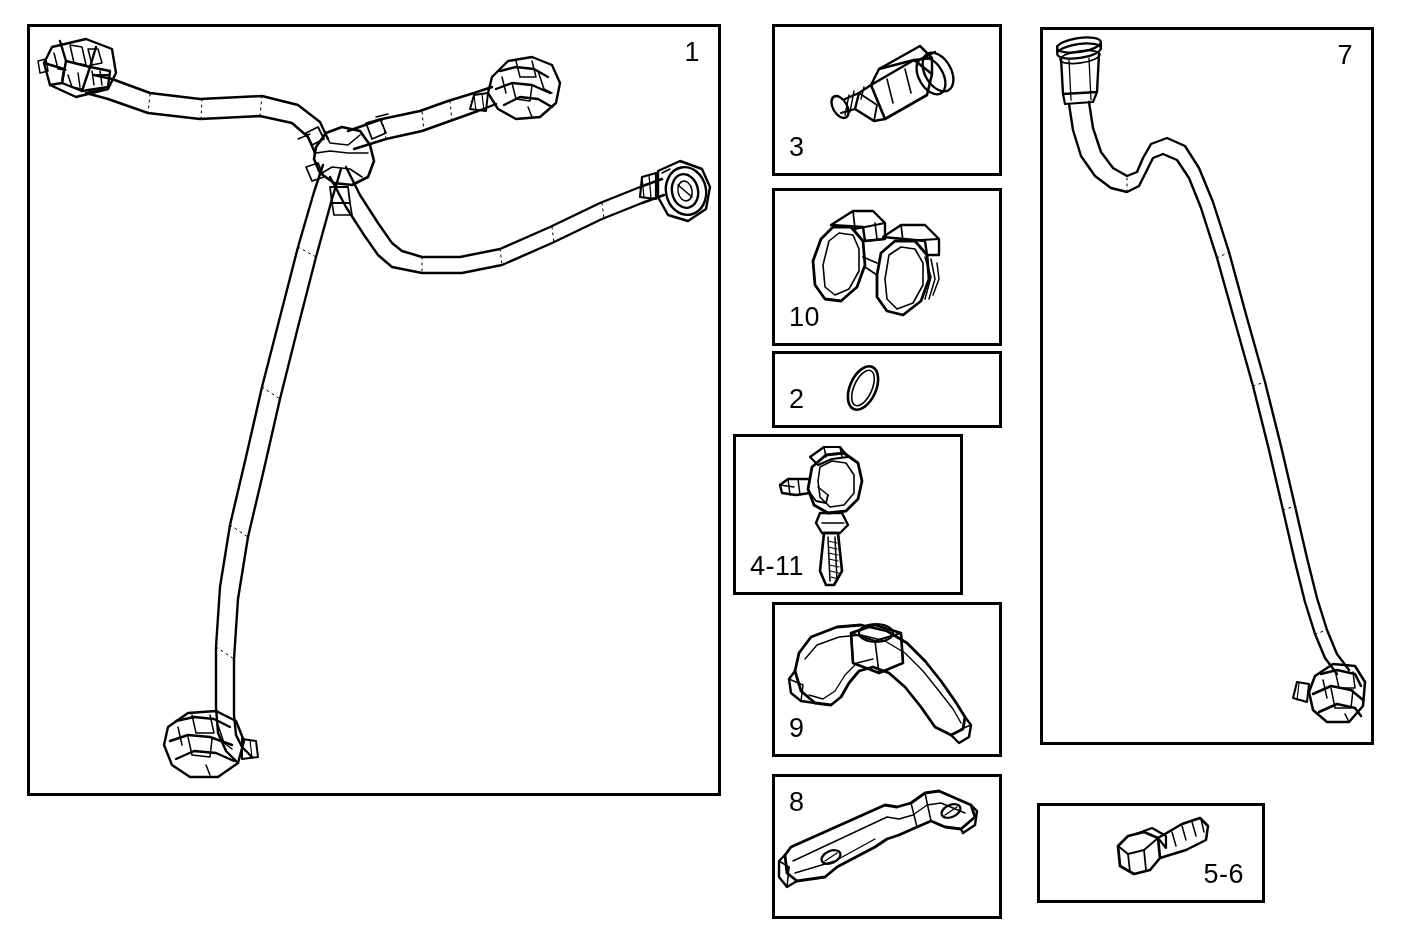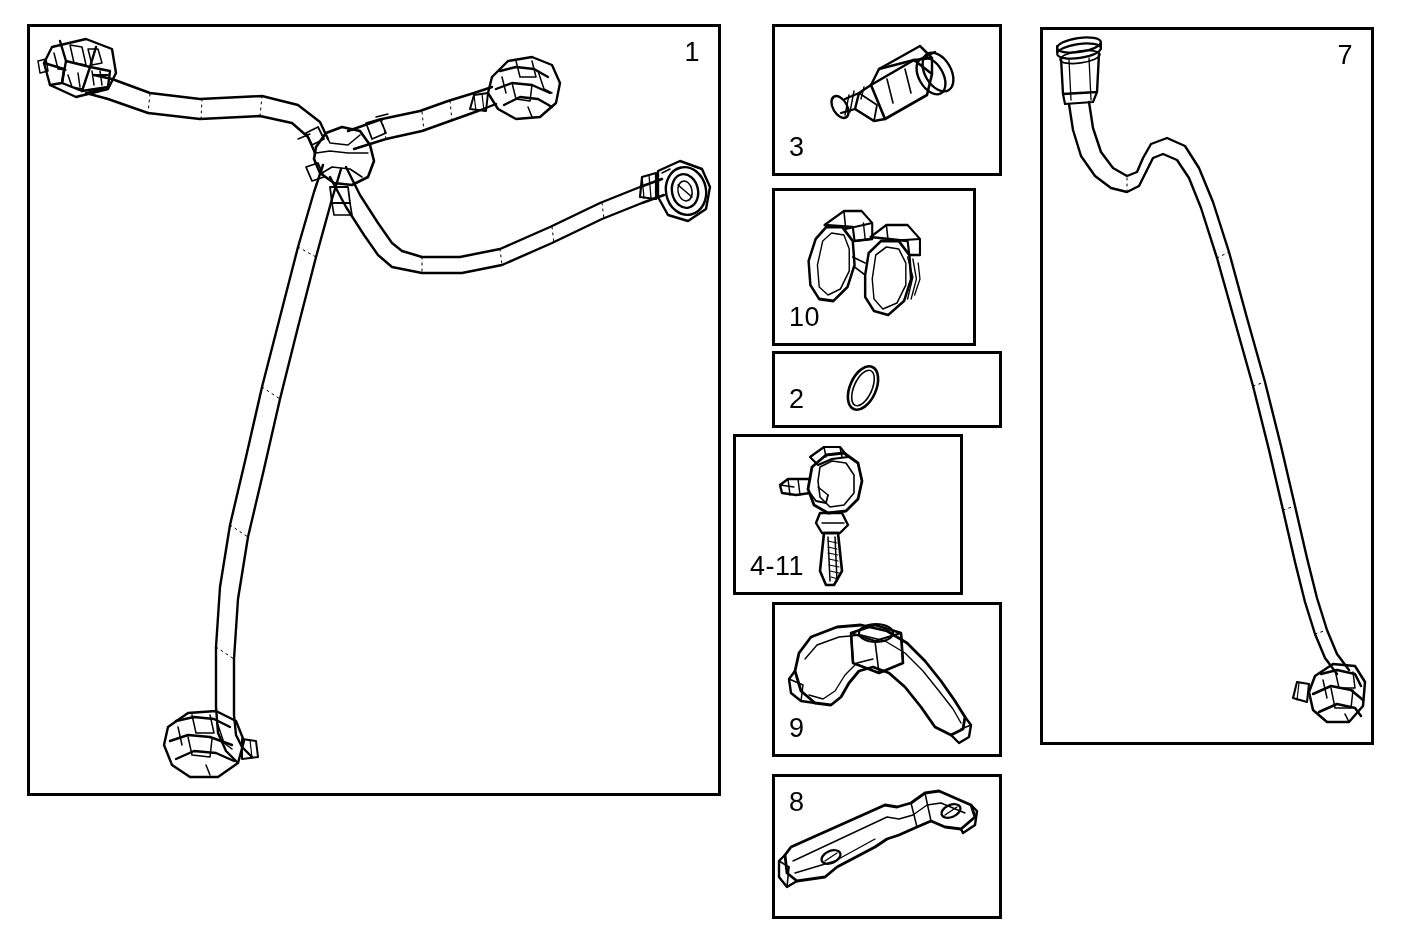--- a/index.html
+++ b/index.html
@@ -195,21 +195,21 @@
           <ellipse cx="65" cy="80" rx="7" ry="12" transform="rotate(-30 65 80)" stroke-width="2.4"></ellipse>
           <path d="M74,68 L70,88" stroke-width="1.4"></path>
           <path d="M79,64 L75,85" stroke-width="1.4"></path>
           <path d="M89,60 L86,72" stroke-width="1.4"></path>
         </g>
       </svg>
     </div>
     <div class="panel-label lbl-bl">3</div>
   </div>
 
-  <div class="panel" style="left:772px; top:188px; width:204px; height:158px;">
+  <div class="panel" style="left:772px; top:188px; width:230px; height:158px;">
     <div class="art">
       <svg viewBox="0 0 224 152" preserveAspectRatio="none" xmlns="http://www.w3.org/2000/svg">
         <g fill="none" stroke="#000" stroke-width="2.4" stroke-linejoin="round" stroke-linecap="round">
 
           <path d="M46,48 L58,36 L76,36 L88,50 L90,74 L82,96 L66,110 L50,108 L40,94 L38,70 Z" stroke-width="2.8"></path>
           <path d="M54,50 L64,42 L78,44 L84,58 L84,80 L74,98 L60,104 L50,96 L48,74 Z" stroke-width="1.6"></path>
 
           <path d="M106,62 L120,50 L140,50 L152,64 L154,88 L146,110 L128,124 L112,120 L102,106 L102,84 Z" stroke-width="2.8"></path>
           <path d="M114,64 L126,56 L140,58 L148,72 L148,94 L138,112 L122,118 L112,108 L110,88 Z" stroke-width="1.6"></path>
 
@@ -381,14 +381,39 @@
             <path d="M302,684 L306,692"></path>
           </g>
           <path d="M266,654 L254,652 L250,668 L264,672 Z" stroke-width="2.1"></path>
           <path d="M256,653 L254,670" stroke-width="1.2"></path>
         </g>
       </svg>
     </div>
     <div class="panel-label lbl-tr">7</div>
   </div>
 
+  <div class="panel" style="left:1037px; top:803px; width:228px; height:100px;">
+    <div class="art">
+      <svg viewBox="0 0 222 94" preserveAspectRatio="none" xmlns="http://www.w3.org/2000/svg">
+        <g fill="none" stroke="#000" stroke-width="2.5" stroke-linejoin="round" stroke-linecap="round">
+
+          <path d="M78,40 L88,30 L104,26 L118,32 L120,52 L110,64 L94,68 L80,60 Z" stroke-width="2.7"></path>
+          <path d="M78,40 L88,48 L104,44 L118,32" stroke-width="2"></path>
+          <path d="M88,48 L90,66" stroke-width="1.8"></path>
+          <path d="M104,44 L106,64" stroke-width="1.8"></path>
+
+          <path d="M96,28 L112,22 L126,30 L126,42 L118,32" stroke-width="2.2"></path>
+
+          <path d="M118,32 L142,18 L160,12 L168,20 L166,34 L146,44 L120,52" stroke-width="2.5"></path>
+
+          <path d="M132,26 L136,40" stroke-width="1.5"></path>
+          <path d="M142,20 L146,34" stroke-width="1.5"></path>
+          <path d="M152,16 L156,30" stroke-width="1.5"></path>
+          <path d="M161,13 L164,26" stroke-width="1.5"></path>
+
+          <path d="M160,12 L168,20" stroke-width="2.2"></path>
+        </g>
+      </svg>
+    </div>
+    <div class="panel-label lbl-br">5-6</div>
+  </div>
 
 </div>
 
 </body></html>

